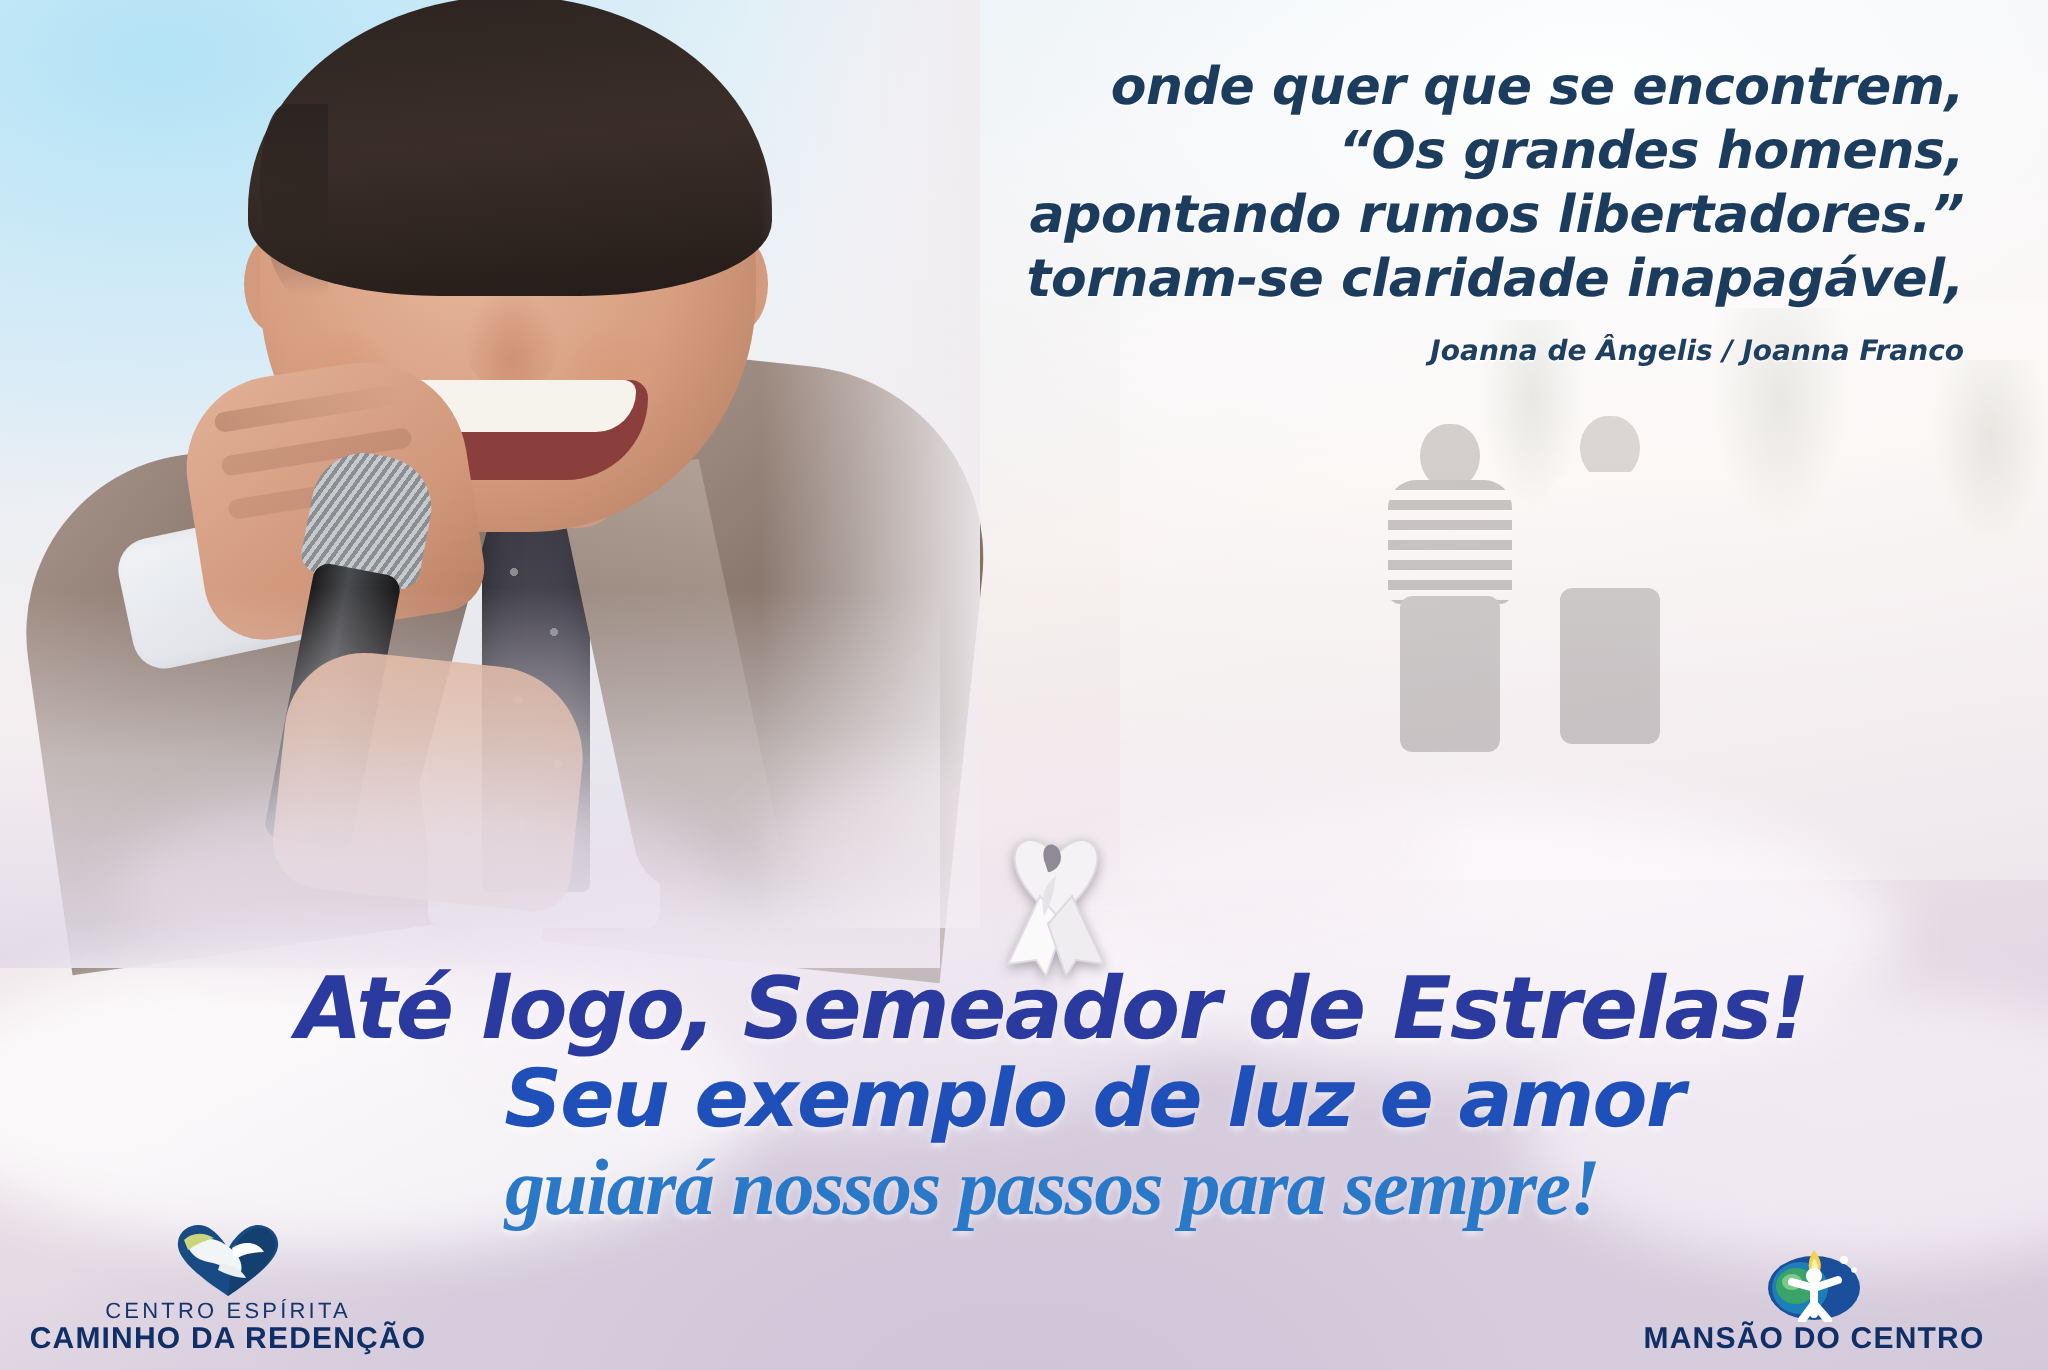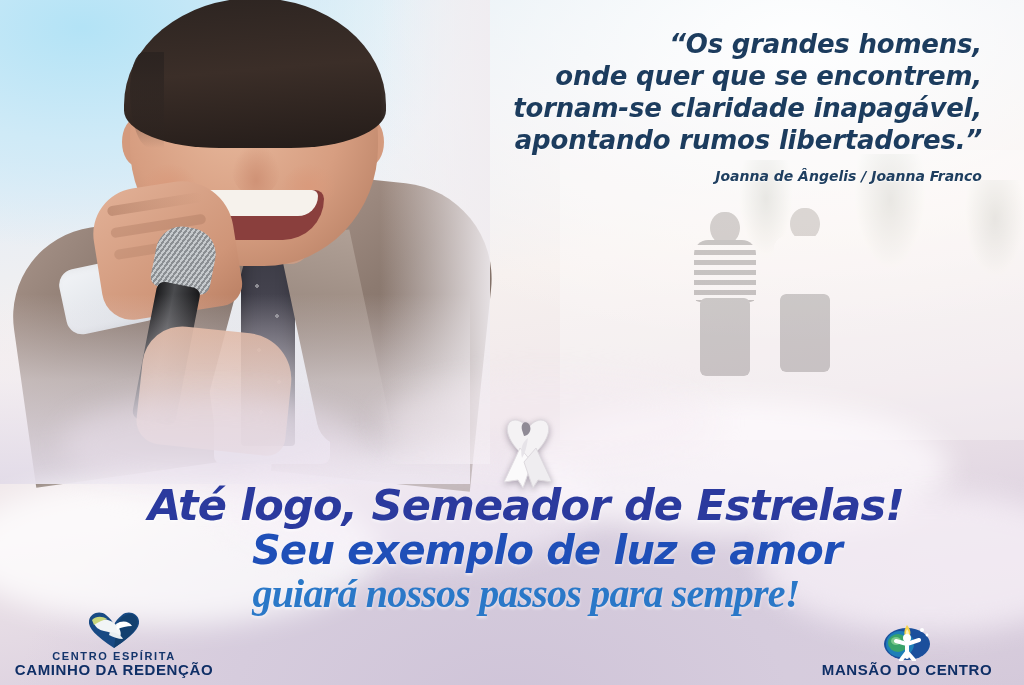--- a/index.html
+++ b/index.html
@@ -155,21 +155,21 @@
   .hl1 { font-size:43px; line-height:46px; color:#2b3a9e; }
   .hl2 { font-size:40px; line-height:44px; color:#1f4fb8;padding-left:42px; }
   .hl3 { font-size:40px; line-height:44px; color:#2a78c8;font-family:Liberation Serif, serif; }
 
   
   .logo { position:absolute; bottom:6px; text-align:center; }
   .logo-left  { left:8px;  width:212px; }
   .logo-right { right:6px; width:222px; }
   .logo-mark { height:40px; display:flex; align-items:center; justify-content:center; }
   .logo-text { line-height:1.12; }
-  .logo-l1 { font-size:11px; font-weight:bold; letter-spacing:1.6px; color:#14356b;text-align:center; }
+  .logo-l1 { font-size:11px; font-weight:normal; letter-spacing:1.6px; color:#14356b;text-align:center; }
   .logo-l2 { font-size:15px; font-weight:bold; letter-spacing:.6px; color:#0f2f66; }
   .logo-r1 { font-size:15px; font-weight:bold; letter-spacing:.6px; color:#0f2f66; margin-top:2px; }
 </style>
 </head>
 <body>
 
 <div class="poster">
 
   <div class="bg-photo">
     <div class="bp-sky"></div>
@@ -228,24 +228,24 @@
   <div class="clouds">
     <div class="cloud c1"></div>
     <div class="cloud c2"></div>
     <div class="cloud c3"></div>
     <div class="cloud c4"></div>
     <div class="cloud c5"></div>
     <div class="cloud c6"></div>
   </div>
 
   <div class="quote-block">
+    <div class="quote-line">onde quer que se encontrem,</div>
     <div class="quote-line">“Os grandes homens,</div>
-    <div class="quote-line">onde quer que se encontrem,</div>
+    <div class="quote-line">apontando rumos libertadores.”</div>
     <div class="quote-line">tornam-se claridade inapagável,</div>
-    <div class="quote-line">apontando rumos libertadores.”</div>
     <div class="quote-author">Joanna de Ângelis / Joanna Franco</div>
   </div>
 
   <div class="ribbon">
     <svg width="64" height="82" viewBox="0 0 64 82">
       <path d="M32 20 C21 6 8 12 12 26 C15 37 26 46 32 52 C38 46 49 37 52 26 C56 12 43 6 32 20 Z" fill="#f4f2f4" stroke="#ddd9de" stroke-width="1"></path>
       <path d="M26 22 C24 13 32 12 34 18 C36 24 31 28 28 28 Z" fill="#8f8a95"></path>
       <path d="M24 40 L8 74 L22 72 L27 80 L36 54 Z" fill="#fbfafb" stroke="#e0dce1" stroke-width="1"></path>
       <path d="M40 40 L56 74 L42 72 L37 80 L28 54 Z" fill="#efedf0" stroke="#ddd9de" stroke-width="1"></path>
       <path d="M32 30 C26 34 24 42 26 50 C29 45 31 38 32 30 Z" fill="#e6e3e8"></path>

